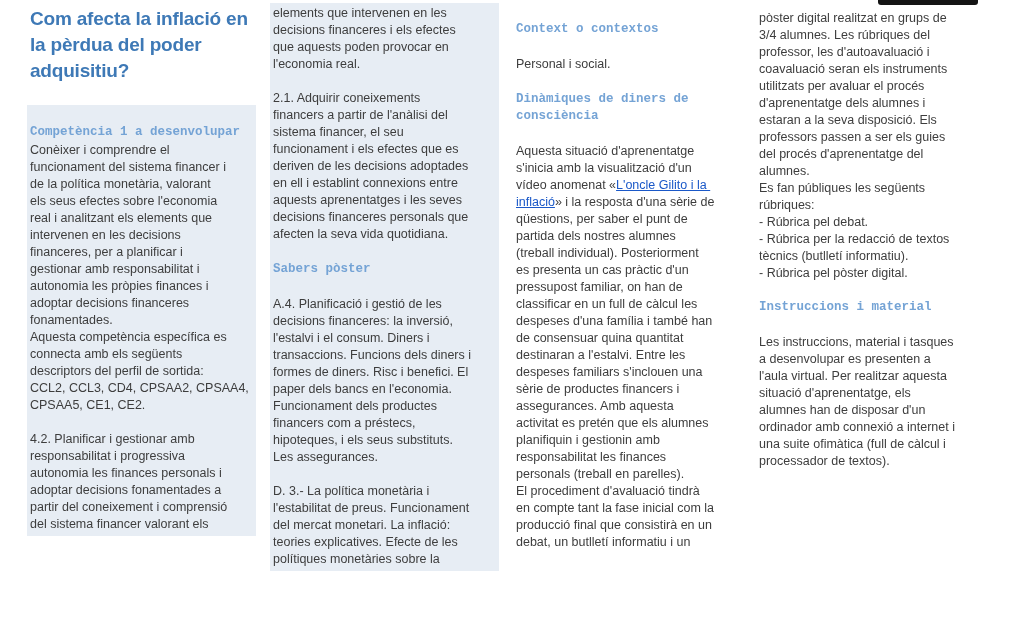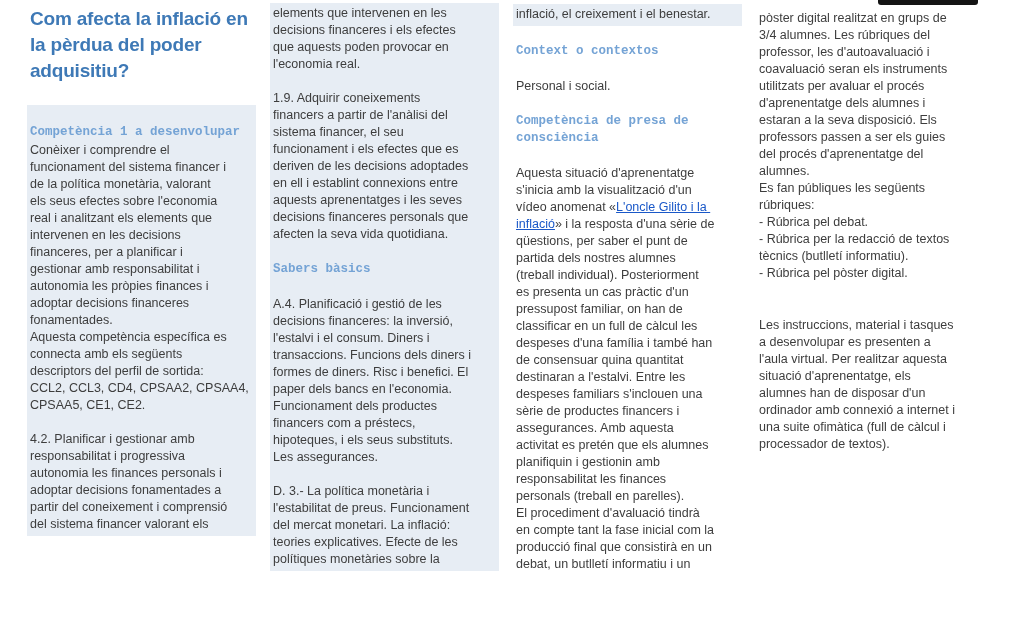--- a/index.html
+++ b/index.html
@@ -88,61 +88,58 @@
 del sistema financer valorant els</div>
         </div>
       </div>
       <div class="column">
         <div class="section hl">
           <div class="para">elements que intervenen en les
 decisions financeres i els efectes
 que aquests poden provocar en
 l'economia real.</div>
           <div class="gap"></div>
-          <div class="para">1.9. Adquirir coneixements
+          <div class="para">2.1. Adquirir coneixements
 financers a partir de l'anàlisi del
 sistema financer, el seu
 funcionament i els efectes que es
 deriven de les decisions adoptades
 en ell i establint connexions entre
 aquests aprenentatges i les seves
 decisions financeres personals que
 afecten la seva vida quotidiana.</div>
           <div class="gap"></div>
-          <div class="heading">Sabers bàsics</div>
+          <div class="heading">Sabers pòster</div>
           <div class="gap"></div>
           <div class="para">A.4. Planificació i gestió de les
 decisions financeres: la inversió,
 l'estalvi i el consum. Diners i
 transaccions. Funcions dels diners i
 formes de diners. Risc i benefici. El
 paper dels bancs en l'economia.
 Funcionament dels productes
 financers com a préstecs,
 hipoteques, i els seus substituts.
 Les assegurances.</div>
           <div class="gap"></div>
           <div class="para">D. 3.- La política monetària i
 l'estabilitat de preus. Funcionament
 del mercat monetari. La inflació:
 teories explicatives. Efecte de les
 polítiques monetàries sobre la</div>
         </div>
       </div>
       <div class="column">
-        <div class="section hl">
-          <div class="para">inflació, el creixement i el benestar.</div>
-        </div>
         <div class="section">
           <div class="gap"></div>
           <div class="heading">Context o contextos</div>
           <div class="gap"></div>
           <div class="para">Personal i social.</div>
           <div class="gap"></div>
-          <div class="heading">Competència de presa de
+          <div class="heading">Dinàmiques de diners de
 consciència</div>
           <div class="gap"></div>
           <div class="para"><span>Aquesta situació d'aprenentatge
 s'inicia amb la visualització d'un
 vídeo anomenat «</span><a class="doclink" href="#">L'oncle Gilito i la 
 inflació</a><span>» i la resposta d'una sèrie de
 qüestions, per saber el punt de
 partida dels nostres alumnes
 (treball individual). Posteriorment
 es presenta un cas pràctic d'un
@@ -176,20 +173,21 @@
 professors passen a ser els guies
 del procés d'aprenentatge del
 alumnes.
 Es fan públiques les següents
 rúbriques:
 - Rúbrica pel debat.
 - Rúbrica per la redacció de textos
 tècnics (butlletí informatiu).
 - Rúbrica pel pòster digital.</div>
           <div class="gap"></div>
+          <div class="heading">Instruccions i material</div>
           <div class="gap"></div>
           <div class="para">Les instruccions, material i tasques
 a desenvolupar es presenten a
 l'aula virtual. Per realitzar aquesta
 situació d'aprenentatge, els
 alumnes han de disposar d'un
 ordinador amb connexió a internet i
 una suite ofimàtica (full de càlcul i
 processador de textos).</div>
           <div class="gap"></div>

